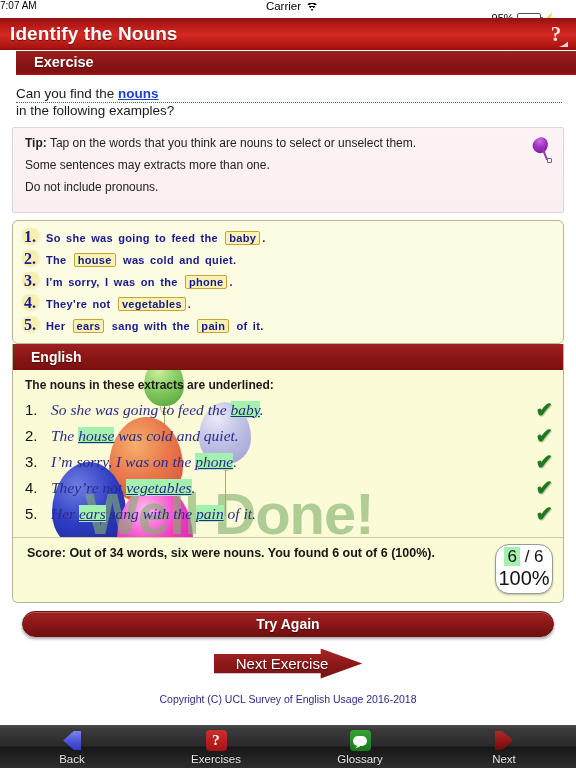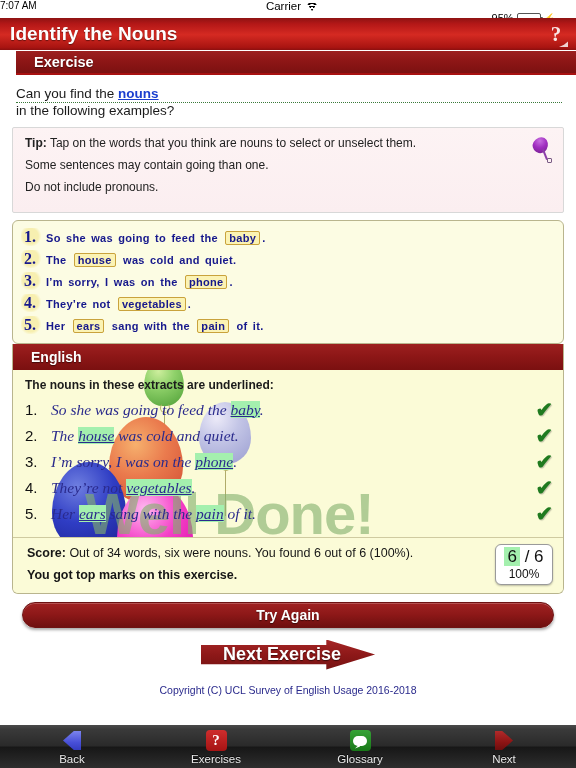--- a/index.html
+++ b/index.html
@@ -175,47 +175,47 @@
   .score-panel{
     position:relative; z-index:4; background:#fbfbd7;
     border-top:1px solid #cfcaa0; padding: 8px 10px 8px 14px;
     display:flex; align-items:flex-start;
   }
   .score-text{flex:1;}
   .score-text p{font-size:12.5px; color:#161616; margin-bottom:8px;}
   .score-text p:last-child{margin-bottom:0; font-weight:bold;}
   .score-text b{font-weight:bold;}
   .score-badge{
-    width:58px; background:#fff; border:1px solid #9a9a9a; border-radius:6px;
+    width:58px; background:#fff; border:1px solid #9a9a9a; border-radius:14px;
     text-align:center; padding:2px 0 3px; margin-top:-2px;
     box-shadow: 0 1px 2px rgba(0,0,0,.25);
   }
   .score-badge .line1{font-size:17px; color:#111; font-family:"Liberation Sans",sans-serif;}
   .score-badge .line1 .got{ background:#a4f0ae; padding:0 3px; }
-  .score-badge .line2{font-size:12px; color:#111;}
+  .score-badge .line2{font-size:20px; color:#111;}
 
   
   .tryagain{
     margin: 8px 10px 0 10px; height:26px; border-radius:13px;
     background: linear-gradient(to bottom, #a02222 0%, #8d1818 48%, #6e0f0f 100%);
     border:1px solid #6d1212;
     display:flex; align-items:center; justify-content:center;
     box-shadow: 0 2px 3px rgba(0,0,0,.35), inset 0 1px 0 rgba(255,255,255,.22);
   }
   .tryagain span{color:#fff; font-size:14px; font-weight:bold; text-shadow:0 1px 1px rgba(0,0,0,.5);}
 
   .nextwrap{ display:flex; justify-content:center; margin-top:12px; }
   .nextarrow{
     position:relative; height:30px; padding: 0 34px 0 22px;
     display:flex; align-items:center;
     background: linear-gradient(to bottom,#a52626 0%, #8d1818 50%, #751212 100%);
     clip-path: polygon(0 18%, 72% 18%, 72% 0, 100% 50%, 72% 100%, 72% 82%, 0 82%);
     filter: drop-shadow(2px 3px 2px rgba(0,0,0,.35));
   }
-  .nextarrow span{color:#fff; font-size:18px; font-weight:bold; text-shadow:0 1px 1px rgba(0,0,0,.55);}
+  .nextarrow span{color:#fff; font-size:15px; font-weight:normal; text-shadow:0 1px 1px rgba(0,0,0,.55);}
 
   .copyright{ text-align:center; font-size:10.5px; color:#2a2a8c; margin-top:14px; }
 
   
   .tabbar{
     position:absolute; left:0; bottom:0; width:576px; height:43px;
     background: linear-gradient(to bottom,#4a4a4a 0%, #3a3a3a 10%, #2a2a2a 48%, #171717 52%, #2e2e2e 100%);
     display:flex; align-items:flex-end;
   }
   .tab{ flex:1; display:flex; flex-direction:column; align-items:center; justify-content:flex-end; padding-bottom:3px; gap:1px;}
@@ -277,21 +277,21 @@
   </div>
 
   <div class="content">
 
     <div class="question">
       <span>Can you find the </span><span class="nouns">nouns</span><span> in the following examples?</span>
     </div>
 
     <div class="tipbox">
       <p><b>Tip:</b><span> Tap on the words that you think are nouns to select or unselect them.</span></p>
-      <p>Some sentences may contain going than one.</p>
+      <p>Some sentences may extracts more than one.</p>
       <p>Do not include pronouns.</p>
       <div class="tip-balloon">
         <span class="bal"></span>
           <span class="str"></span>
           <span class="knot"></span>
       </div>
     </div>
 
     <div class="sentbox" id="sentbox">
         <div class="sent-row">
@@ -364,21 +364,20 @@
               <div class="ans-num">5.</div>
               <div class="ans-txt"><span>Her </span><u class="hl">ears</u><span> sang with the </span><u class="hl">pain</u><span> of it.</span></div>
               <div class="tick">✔</div>
             </div>
           </div>
       </div>
 
       <div class="score-panel">
         <div class="score-text">
           <p><b>Score:</b><span> Out of 34 words, six were nouns. You found 6 out of 6 (100%).</span></p>
-          <p>You got top marks on this exercise.</p>
         </div>
         <div class="score-badge">
           <div class="line1"><span class="got">6</span><span> / </span><span>6</span></div>
           <div class="line2">100%</div>
         </div>
       </div>
     </div>
 
     <div class="tryagain">
       <span>Try Again</span>

